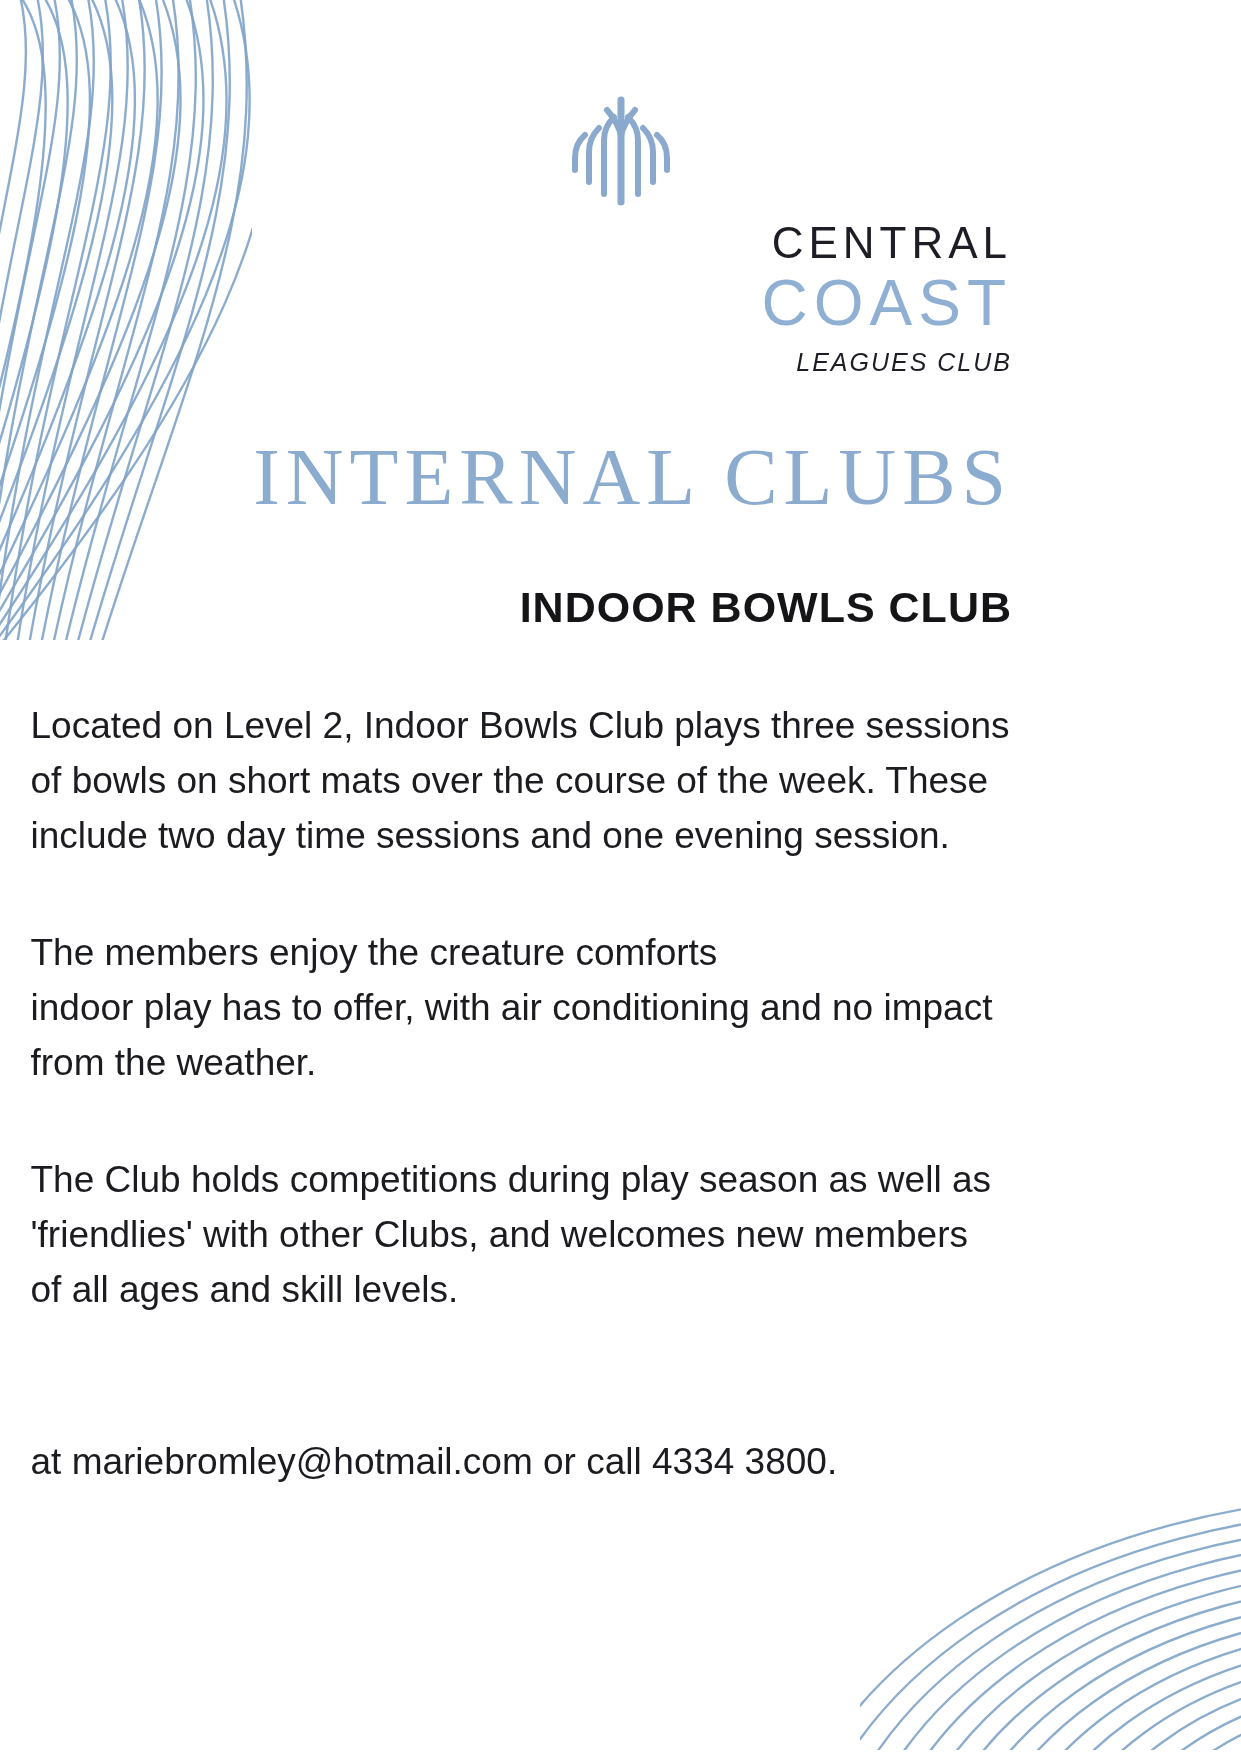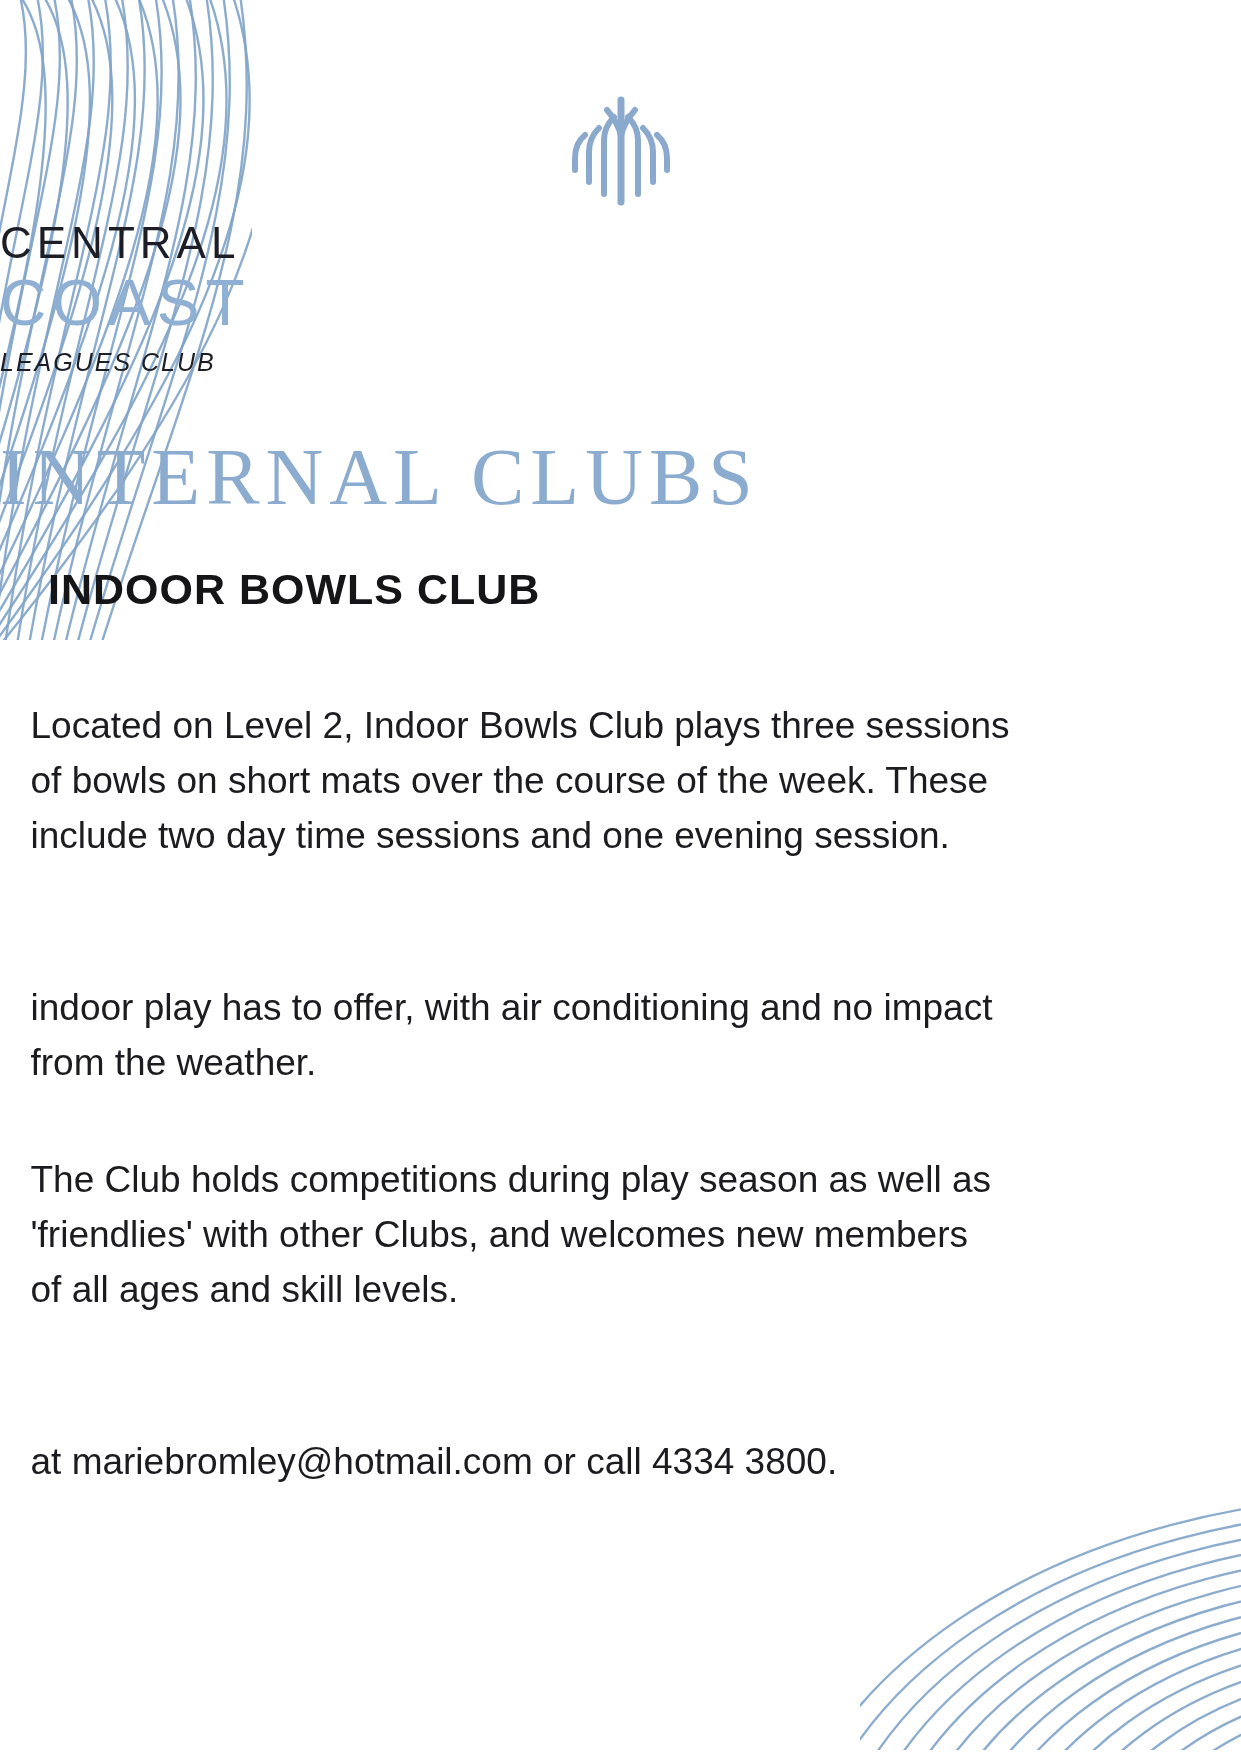--- a/index.html
+++ b/index.html
@@ -4,41 +4,41 @@
 <style>
   html,body{margin:0;padding:0;background:#ffffff;}
   .poster{
     position:relative;
     width:1241px;height:1754px;
     background:#ffffff;
     overflow:hidden;
     font-family:"Liberation Sans", sans-serif;
     color:#1c1c22;
   }
-  .centered{position:absolute;left:0;width:1012px;text-align:left;}
+  .centered{position:absolute;left:0;width:1012px;text-align:right;}
   
   .deco{position:absolute;pointer-events:none;}
   .deco-tl{top:0;left:0;}
   .deco-br{bottom:0;right:0;}
   .deco svg path, .deco svg ellipse{
     fill:none;stroke:#7fa3c8;stroke-width:2.4;opacity:.9;
   }
   
   .logo-icon{position:absolute;top:94px;left:50%;transform:translateX(-50%);}
   .logo-icon path{fill:none;stroke:#8aa9cc;stroke-linecap:round;}
   .brand-central{top:218px;font-size:44px;letter-spacing:5px;color:#1d1d25;font-weight:400;}
   .brand-coast{top:266px;font-size:64px;letter-spacing:6px;color:#8fb0d3;font-weight:400;}
   .brand-tagline{top:348px;font-size:25px;letter-spacing:2px;color:#1d1d25;font-style:italic;}
   
   .page-title{
     top:413px;font-family:"Liberation Serif", serif;
     font-size:80px;line-height:96px;letter-spacing:6px;
     color:#8caccf;font-weight:400;margin-top:16px;
   }
-  .section-title{top:564px;font-size:43px;line-height:50px;font-weight:700;letter-spacing:1px;color:#151518;padding-left:48px;}
+  .section-title{top:582px;font-size:43px;line-height:50px;font-weight:700;letter-spacing:1px;color:#151518;}
   
   .body-copy{
     position:absolute;top:698px;left:50%;transform:translateX(-50%);
     width:1180px;text-align:left;
     font-size:37px;line-height:55px;color:#1b1b20;font-weight:300;
   }
   .body-copy p{margin:0 0 62px 0;padding:0;}
   .body-copy .pline{white-space:nowrap;}
 </style>
 </head>
@@ -126,21 +126,21 @@
   <div class="centered page-title">INTERNAL CLUBS</div>
   <div class="centered section-title">INDOOR BOWLS CLUB</div>
 
   <div class="body-copy">
     <p>
       <span class="pline">Located on Level 2, Indoor Bowls Club plays three sessions</span><br>
       <span class="pline">of bowls on short mats over the course of the week. These</span><br>
       <span class="pline">include two day time sessions and one evening session.</span>
     </p>
     <p>
-      <br>
+      <span class="pline">The members enjoy the creature comforts</span><br>
       <span class="pline">indoor play has to offer, with air conditioning and no impact</span><br>
       <span class="pline">from the weather.</span>
     </p>
     <p>
       <span class="pline">The Club holds competitions during play season as well as</span><br>
       <span class="pline">'friendlies' with other Clubs, and welcomes new members</span><br>
       <span class="pline">of all ages and skill levels.</span>
     </p>
     <p>
       <br>

